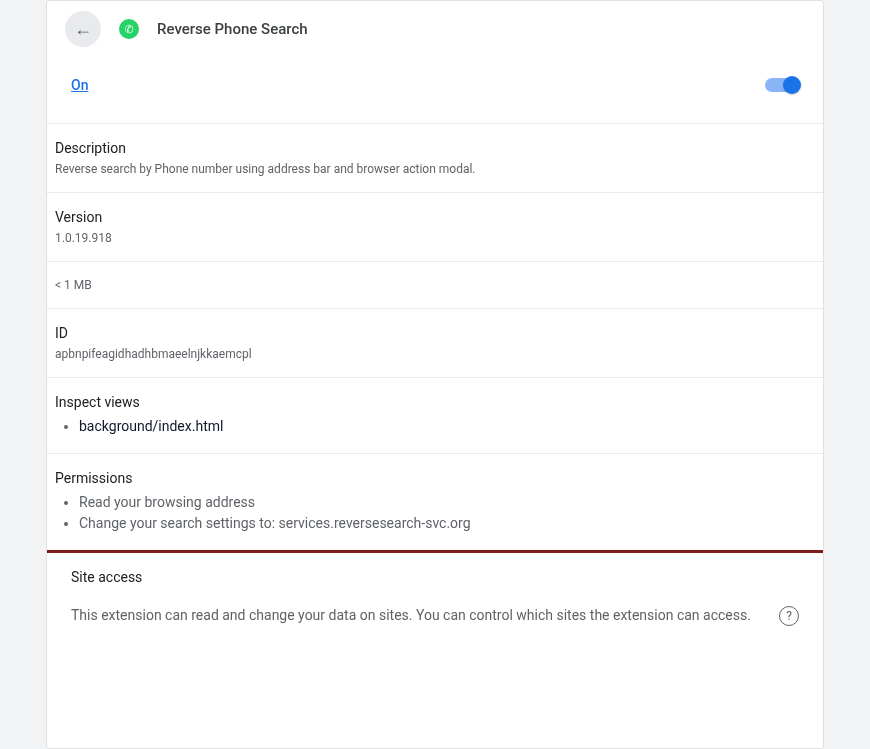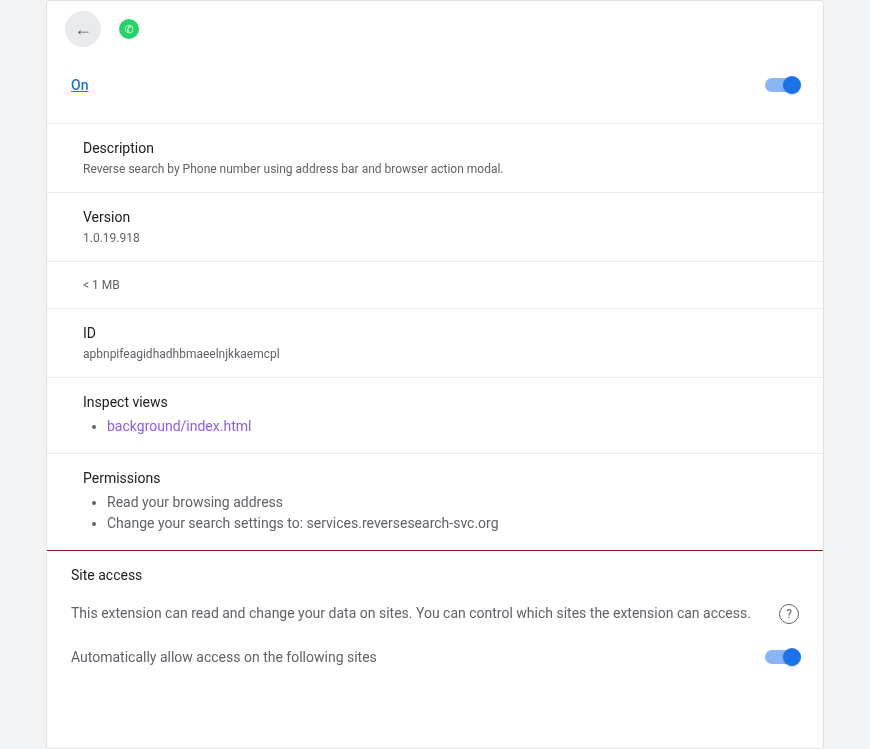--- a/index.html
+++ b/index.html
@@ -94,21 +94,21 @@
       width: 18px;
       height: 18px;
       background: #1a73e8;
       border-radius: 50%;
       position: absolute;
       right: -2px;
       top: -2px;
       box-shadow: 0 1px 2px rgba(0,0,0,0.2);
     }
     .section {
-      padding: 16px 36px;
+      padding: 16px 8px;
       border-top: 1px solid #e8eaed;
     }
     .section:first-of-type {
       border-top: none;
       padding-top: 4px;
     }
     .section-label {
       font-size: 14px;
       color: #202124;
       margin-bottom: 6px;
@@ -121,38 +121,38 @@
       list-style: disc;
       padding-left: 24px;
       margin-top: 4px;
     }
     .list li {
       font-size: 14px;
       color: #5f6368;
       line-height: 1.5;
     }
     .link {
-      color: #8b5cf6;
+      color: #0f172a;
       cursor: pointer;
     }
     .site-access-section {
       padding: 16px 24px 0 24px;
-      border-top: 1px solid #7f1d1d;
+      border-top: 3px solid #7f1d1d;
     }
     .site-access-title {
       font-size: 14px;
       color: #202124;
       margin-bottom: 20px;
     }
     .site-access-desc-row {
       display: flex;
       align-items: center;
       justify-content: space-between;
       gap: 16px;
-      margin-bottom: 25px;
+      margin-bottom: 39px;
     }
     .site-access-desc {
       font-size: 14px;
       color: #5f6368;
       line-height: 1.5;
       flex: 1;
     }
     .help-icon {
       width: 20px;
       height: 20px;
@@ -183,20 +183,21 @@
 <div class="card">
   <div class="header">
     <button class="back-btn">
       <span class="back-arrow">←</span>
     </button>
     <div class="ext-icon">
       <div class="ext-icon-circle">
         <span class="ext-icon-phone">✆</span>
       </div>
     </div>
+    <div class="ext-title">Reverse Phone Search</div>
   </div>
 
   <div class="toggle-row">
     <span class="on-label">On</span>
     <div class="toggle">
       <div class="toggle-knob"></div>
     </div>
   </div>
 
   <div class="section">
@@ -232,20 +233,14 @@
       <li>Change your search settings to: services.reversesearch-svc.org</li>
     </ul>
   </div>
 
   <div class="site-access-section">
     <div class="site-access-title">Site access</div>
     <div class="site-access-desc-row">
       <div class="site-access-desc">This extension can read and change your data on sites. You can control which sites the extension can access.</div>
       <div class="help-icon">?</div>
     </div>
-    <div class="auto-allow-row">
-      <div class="auto-allow-label">Automatically allow access on the following sites</div>
-      <div class="toggle">
-        <div class="toggle-knob"></div>
-      </div>
-    </div>
   </div>
 </div>
 
 </body></html>

